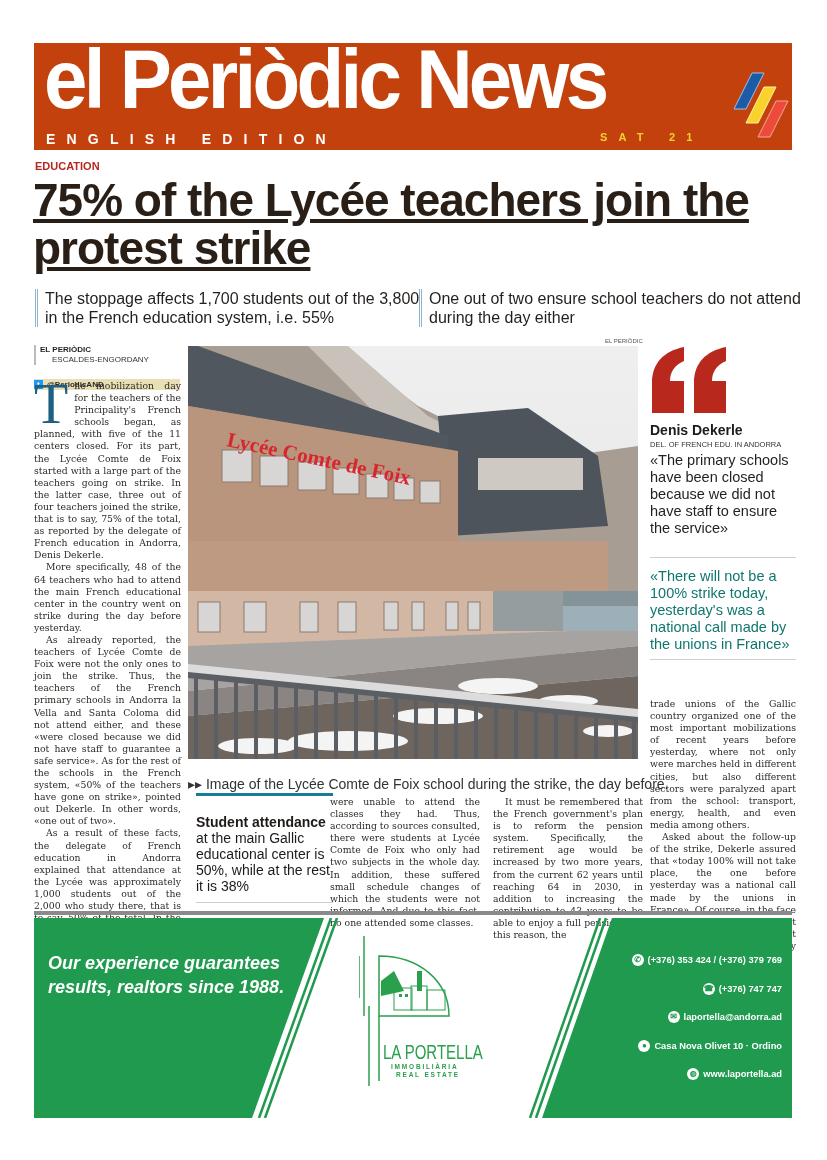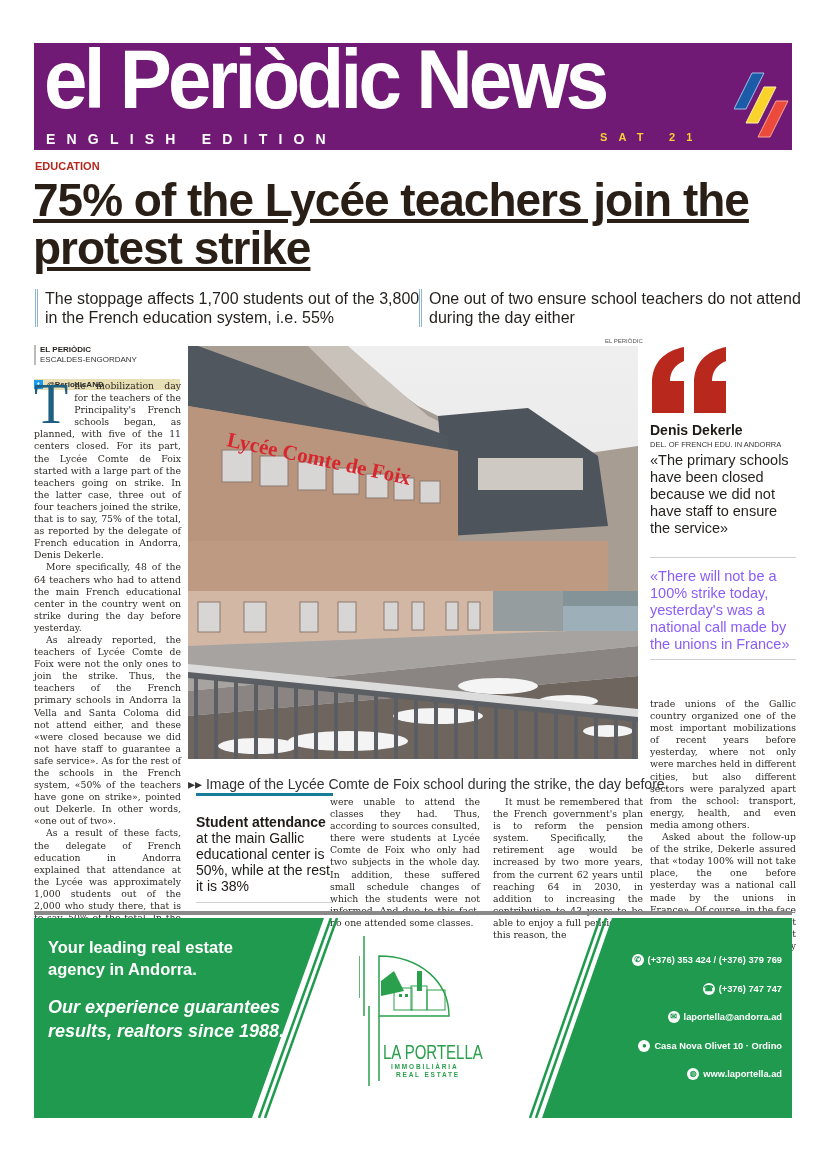--- a/index.html
+++ b/index.html
@@ -1,36 +1,36 @@
 <!DOCTYPE html>
 <html><head>
 <meta charset="utf-8">
 <style>
   html, body { margin: 0; padding: 0; background: #ffffff; }
   body { width: 827px; height: 1160px; position: relative; overflow: hidden; font-family: "Liberation Sans", sans-serif; color: #231f1c; }
 
   
-  .masthead { position: absolute; left: 34px; top: 43px; width: 758px; height: 107px; background: #701a75; }
+  .masthead { position: absolute; left: 34px; top: 43px; width: 758px; height: 107px; background: #c2410c; }
   .mast-title { position: absolute; left: 10px; top: -6px; font-family: "Liberation Sans", sans-serif; font-weight: bold; font-size: 84px; letter-spacing: -4px; color: #ffffff; white-space: nowrap; line-height: 1; transform: scaleX(0.93); transform-origin: left top; }
   .mast-edition { position: absolute; left: 12px; top: 89px; font-size: 14px; font-weight: bold; color: #ffffff; letter-spacing: 11.2px; line-height: 1; }
   .mast-date { position: absolute; left: 566px; top: 89px; font-size: 11px; font-weight: bold; color: #f5d033; letter-spacing: 11.2px; line-height: 1; }
   .mast-logo { position: absolute; left: 700px; top: 28px; width: 56px; height: 70px; }
 
   
   .section-label { position: absolute; left: 35px; top: 160px; font-size: 11px; font-weight: bold; color: #b5281f; }
   .headline { position: absolute; left: 33px; top: 176px; width: 760px; font-size: 46px; font-weight: bold; line-height: 48px; letter-spacing: -1px; color: #2a1f17; margin: 0; text-decoration: underline; }
 
   .subhead { position: absolute; top: 289px; font-size: 16px; line-height: 19px; color: #231f1c; padding-left: 7px; border-left: 3px double #8cb5cc; }
   .subhead.s1 { left: 35px; width: 380px; }
   .subhead.s2 { left: 419px; width: 380px; }
 
   
   .byline { position: absolute; left: 34px; top: 345px; width: 146px; }
   .byline-name { font-size: 8px; font-weight: bold; border-left: 2px double #bbb; padding-left: 4px; line-height: 10px; }
-  .byline-loc { font-size: 8px; color: #333; border-left: 2px double #bbb; padding-left: 4px; line-height: 10px; }
+  .byline-loc { font-size: 8px; color: #333; border-left: 2px double #bbb; padding-left: 16px; line-height: 10px; }
   .byline-twitter { margin-top: 14px; background: #e8dfb5; height: 11px; font-size: 8px; font-weight: bold; color: #2a2a2a; line-height: 11px; display: flex; align-items: center; gap: 4px; }
   .tw-icon { width: 9px; height: 9px; background: #1d9bf0; color: #fff; font-size: 7px; line-height: 9px; text-align: center; }
 
   
   .col { position: absolute; font-family: "DejaVu Serif", serif; font-size: 9.3px; line-height: 12.1px; color: #2e2a26; text-align: justify; hyphens: auto; }
   .col p { margin: 0; text-indent: 12px; }
   .col p.noindent { text-indent: 0; }
   .col1 { left: 34px; top: 380px; width: 147px; }
   .dropcap { float: left; font-family: "Liberation Serif", serif; font-size: 56px; line-height: 44px; color: #1f5f82; margin: 2px 6px 0 0; }
 
@@ -46,21 +46,21 @@
   
   .highlight { position: absolute; left: 196px; top: 793px; width: 137px; border-top: 3px solid #177d96; border-bottom: 1px solid #cfcfcf; padding: 18px 0 8px; }
   .highlight-title { font-size: 14px; font-weight: bold; color: #1e1a17; line-height: 16px; }
   .highlight-body { font-size: 14px; color: #1e1a17; line-height: 16px; }
 
   
   .quote-mark { position: absolute; left: 650px; top: 345px; width: 80px; height: 70px; }
   .quote-name { position: absolute; left: 650px; top: 422px; font-size: 14px; font-weight: bold; color: #1e1a17; }
   .quote-role { position: absolute; left: 650px; top: 440px; font-size: 7.5px; color: #333; }
   .quote1 { position: absolute; left: 650px; top: 452px; width: 146px; font-size: 14.5px; line-height: 17px; color: #231f1c; padding-bottom: 20px; border-bottom: 1px solid #cfcfcf; }
-  .quote2 { position: absolute; left: 650px; top: 568px; width: 146px; font-size: 14.5px; line-height: 17px; color: #8b5cf6; padding-bottom: 6px; border-bottom: 1px solid #cfcfcf; }
+  .quote2 { position: absolute; left: 650px; top: 568px; width: 146px; font-size: 14.5px; line-height: 17px; color: #0f766e; padding-bottom: 6px; border-bottom: 1px solid #cfcfcf; }
   .end-mark { display: inline-block; width: 8px; height: 5px; background: #333; vertical-align: middle; }
 
   
   .ad-rule { position: absolute; left: 34px; top: 911px; width: 758px; height: 4px; background: #8a8a8a; }
   .ad { position: absolute; left: 34px; top: 918px; width: 758px; height: 200px; }
   .ad-left-text { position: absolute; left: 14px; top: 18px; width: 240px; color: #fff; }
   .ad-l1 { font-size: 16.5px; font-weight: bold; line-height: 22px; }
   .ad-l2 { margin-top: 15px; font-size: 18px; font-weight: bold; font-style: italic; line-height: 24px; }
   .ad-contacts { position: absolute; right: 10px; top: 28px; color: #fff; text-align: right; }
   .ad-contact { display: flex; justify-content: flex-end; align-items: center; gap: 4px; font-size: 9.3px; font-weight: bold; height: 28.5px; }
@@ -228,21 +228,20 @@
 <div class="ad">
   <svg width="758" height="200" style="position:absolute;left:0;top:0">
     <polygon points="0,0 290,0 218,200 0,200" fill="#1f9a4e"></polygon>
     <line x1="297" y1="0" x2="225" y2="200" stroke="#1f9a4e" stroke-width="2.5"></line>
     <line x1="303" y1="0" x2="231" y2="200" stroke="#1f9a4e" stroke-width="2.5"></line>
     <polygon points="578,0 758,0 758,200 508,200" fill="#1f9a4e"></polygon>
     <line x1="572" y1="0" x2="502" y2="200" stroke="#1f9a4e" stroke-width="2.5"></line>
     <line x1="566" y1="0" x2="496" y2="200" stroke="#1f9a4e" stroke-width="2.5"></line>
   </svg>
   <div class="ad-left-text">
-    <div class="ad-l1">Your leading real estate agency in Andorra.</div>
     <div class="ad-l2">Our experience guarantees results, realtors since 1988.</div>
   </div>
   <svg class="ad-logo" viewBox="0 0 130 150">
     <g stroke="#2aa04d" fill="none" stroke-width="1.5">
       <line x1="5" y1="0" x2="5" y2="80"></line>
       <line x1="0" y1="20" x2="0" y2="62"></line>
       <line x1="10" y1="70" x2="10" y2="150"></line>
       <path d="M20,20 L20,80 L90,80 C90,45 60,20 20,20 Z"></path>
       <line x1="20" y1="80" x2="20" y2="145"></line>
     </g>

